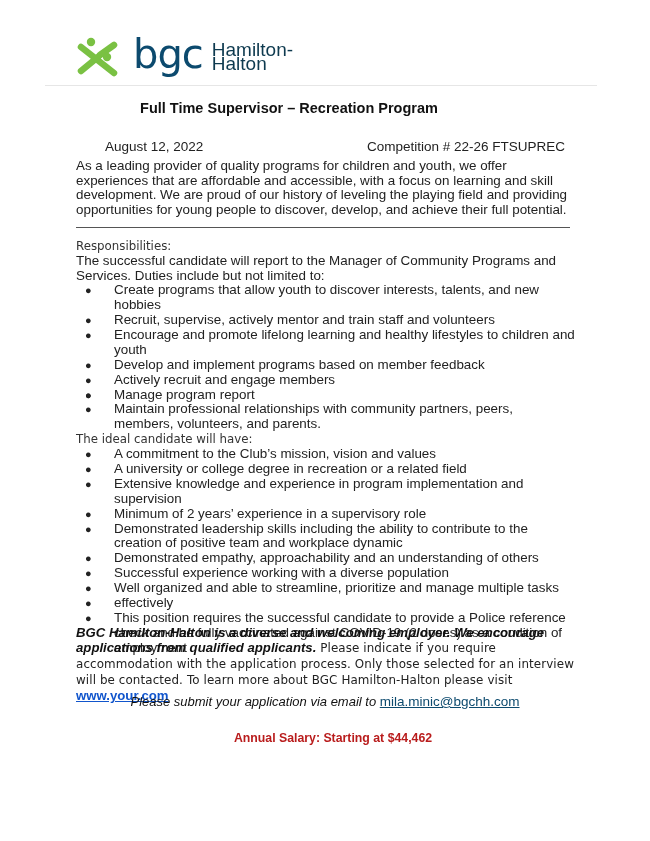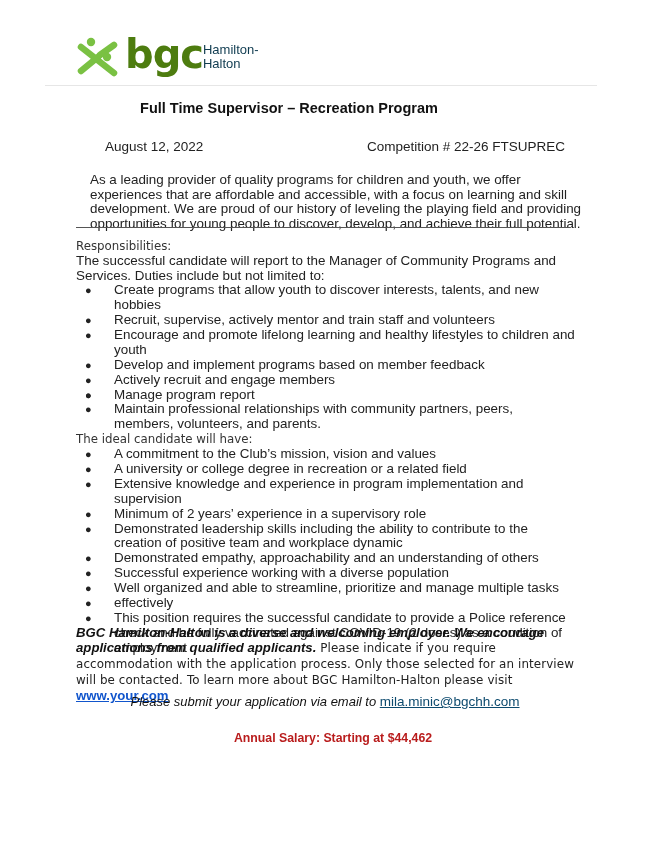--- a/index.html
+++ b/index.html
@@ -2,22 +2,22 @@
 <html><head>
   <meta charset="utf-8">
   <style>
     html, body { margin: 0; padding: 0; background: #ffffff; }
     body { width: 650px; height: 841px; position: relative; overflow: hidden; color: #1a1a1a; }
     .page { position: absolute; left: 0; top: 0; width: 650px; height: 841px; background: #fff; }
 
     
     .logo { position: absolute; left: 76px; top: 37px; display: flex; align-items: center; }
     .logo-mark { width: 46px; height: 42px; }
-    .logo-word { font-family: "DejaVu Sans", sans-serif; font-weight: bold; font-size: 40px; color: #4d7c0f; letter-spacing: -1px; margin-left: 3px; line-height: 40px; position: relative; top: -4px; }
-    .logo-sub { font-family: "Liberation Sans", sans-serif; font-size: 13px; color: #0e3a4f; line-height: 14px; position: relative; top: -1px; }
+    .logo-word { font-family: "DejaVu Sans", sans-serif; font-weight: normal; font-size: 40px; color: #0c4a6e; letter-spacing: -1px; margin-left: 11px; line-height: 40px; position: relative; top: -4px; }
+    .logo-sub { font-family: "Liberation Sans", sans-serif; font-size: 19px; color: #0e3a4f; line-height: 14px; margin-left: 9px; position: relative; top: -1px; }
     .header-rule { position: absolute; left: 45px; top: 85px; width: 552px; height: 1px; background: #e6e6e6; }
 
     .title { position: absolute; left: 0; width: 578px; top: 100px; text-align: center; font-family: "Liberation Sans", sans-serif; font-weight: bold; font-size: 14.5px; color: #111; }
 
     .meta-row { position: absolute; top: 139px; left: 0; width: 650px; font-family: "Liberation Sans", sans-serif; font-size: 13.5px; color: #222; }
     .meta-date { position: absolute; left: 105px; }
     .meta-comp { position: absolute; left: 367px; }
 
     .body-text { font-family: "Liberation Sans", sans-serif; font-size: 13.4px; line-height: 14.6px; color: #222; }
     .intro { position: absolute; left: 76px; top: 159px; width: 500px; }
@@ -66,21 +66,21 @@
   </div>
   <div class="header-rule"></div>
 
   <div class="title">Full Time Supervisor – Recreation Program</div>
 
   <div class="meta-row">
     <span class="meta-date">August 12, 2022</span>
     <span class="meta-comp">Competition # 22-26 FTSUPREC</span>
   </div>
 
-  <p class="intro body-text" style="margin:14px">As a leading provider of quality programs for children and youth, we offer experiences that are affordable and accessible, with a focus on learning and skill development. We are proud of our history of leveling the playing field and providing opportunities for young people to discover, develop, and achieve their full potential.</p>
+  <p class="intro body-text" style="margin:0">As a leading provider of quality programs for children and youth, we offer experiences that are affordable and accessible, with a focus on learning and skill development. We are proud of our history of leveling the playing field and providing opportunities for young people to discover, develop, and achieve their full potential.</p>
   <div class="rule"></div>
 
   <div class="resp body-text">
     <p class="section-label">Responsibilities:</p>
     <p class="resp-desc">The successful candidate will report to the Manager of Community Programs and Services. Duties include but not limited to:</p>
     <ul class="bullets">
       <li><span class="dot">●</span><span>Create programs that allow youth to discover interests, talents, and new hobbies</span></li>
       <li><span class="dot">●</span><span>Recruit, supervise, actively mentor and train staff and volunteers</span></li>
       <li><span class="dot">●</span><span>Encourage and promote lifelong learning and healthy lifestyles to children and youth</span></li>
       <li><span class="dot">●</span><span>Develop and implement programs based on member feedback</span></li>

